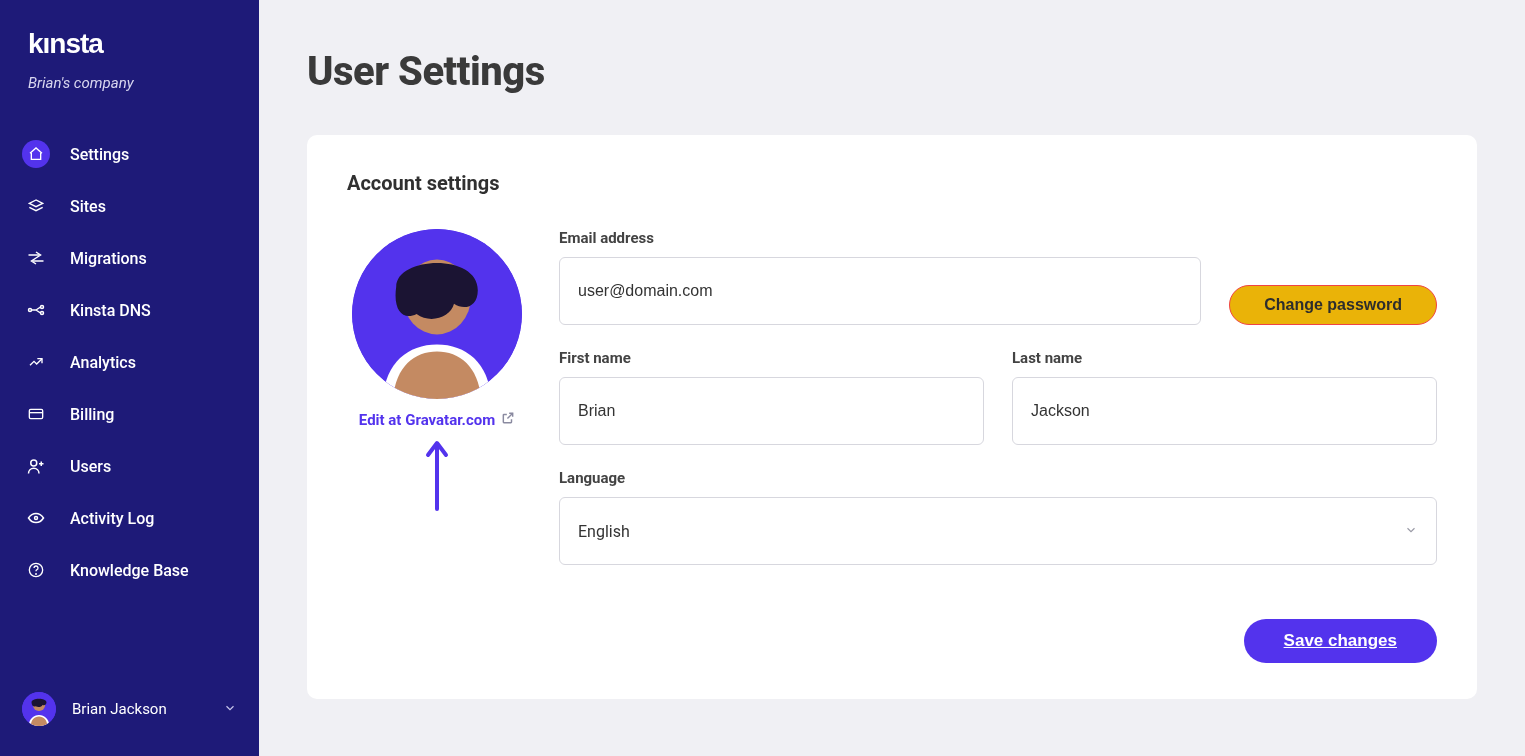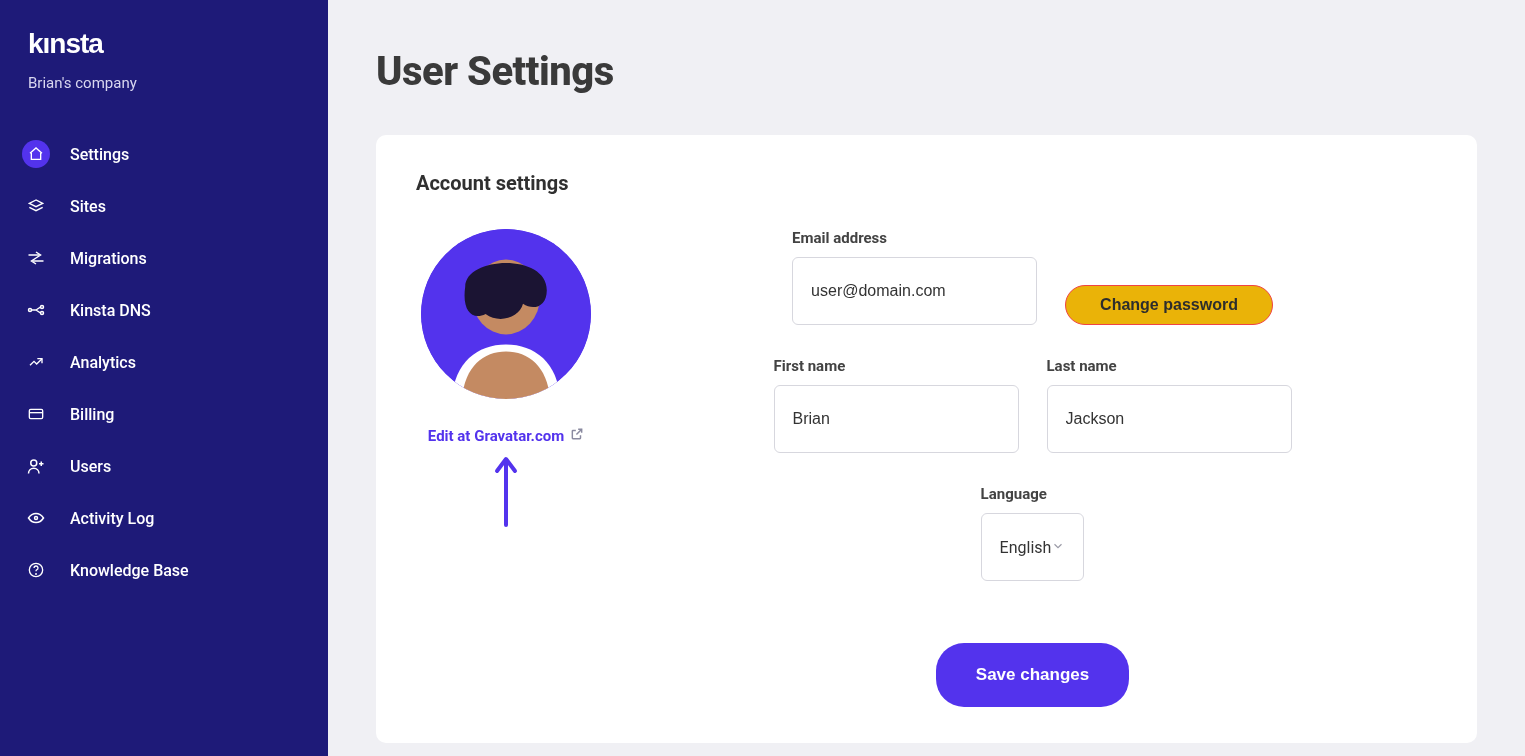--- a/index.html
+++ b/index.html
@@ -9,39 +9,40 @@
     background: #f0f0f4;
     color: #2d2d2d;
     width: 1525px;
     height: 756px;
     overflow: hidden;
     display: flex;
   }
 
   
   .sidebar {
-    width: 328px;
+    width: 259px;
     background: #1e1a78;
     color: #ffffff;
     display: flex;
     flex-direction: column;
     padding: 28px 0 0 0;
     position: relative;
   }
   .logo {
     padding: 0 28px;
     font-weight: 900;
     font-size: 28px;
     letter-spacing: -1px;
     font-family:  Arial, sans-serif;
   }
   .company-name {
     padding: 14px 28px 8px 28px;
     font-size: 15px;
     color: #d9d7f0;
+    font-style: italic;
   }
   .nav {
     margin-top: 28px;
     display: flex;
     flex-direction: column;
   }
   .nav-item {
     display: flex;
     align-items: center;
     gap: 20px;
@@ -120,40 +121,39 @@
     align-items: center;
     position: relative;
   }
   .avatar-big {
     width: 170px; height: 170px; border-radius: 50%;
     background: #5333ed;
     display:flex; align-items:center; justify-content:center;
     overflow:hidden;
   }
   .gravatar-link {
-    margin-top: 28px;
+    margin-top: 12px;
     color: #5333ed;
     font-weight: 700;
     font-size: 15px;
     display: inline-flex;
     align-items: center;
     gap: 6px;
     cursor: pointer;
   }
   .annotation-arrow {
     margin-top: 10px;
     color: #5333ed;
   }
 
   .fields-col {
     flex: 1;
     display: flex;
     flex-direction: column;
-    gap: 32px;
-    align-items: center;
+    gap: 24px;
   }
   .field-row {
     display: flex;
     gap: 28px;
     align-items: flex-end;
   }
   .field {
     display: flex;
     flex-direction: column;
     gap: 10px;
@@ -186,29 +186,30 @@
     border: 1px solid #ef4444;
     background: #eab308;
     border-radius: 28px;
     font-size: 16px;
     font-weight: 700;
     color: #2d2d2d;
     cursor: pointer;
     white-space: nowrap;
   }
   .btn-primary {
-    height: 64px;
+    height: 44px;
     padding: 0 40px;
     border: none;
     background: #5333ed;
     color: #ffffff;
     border-radius: 28px;
     font-size: 17px;
     font-weight: 700;
     cursor: pointer;
+    text-decoration: underline;
   }
   .actions-row {
     display: flex;
     justify-content: flex-end;
     margin-top: 30px;
   }
 </style>
 </head>
 <body>
 
@@ -308,20 +309,37 @@
         <svg width="16" height="16" viewBox="0 0 24 24" stroke-width="2">
             <circle cx="12" cy="12" r="10"></circle>
             <path d="M9 9a3 3 0 1 1 4 2.8c-.8.4-1 1-1 2"></path>
             <circle cx="12" cy="18" r="0.5" fill="#fff"></circle>
           </svg>
       </span>
       <span>Knowledge Base</span>
     </div>
   </nav>
 
+  <div class="sidebar-footer">
+    <span class="mini-avatar">
+      <svg width="34" height="34" viewBox="0 0 100 100">
+        <circle cx="50" cy="50" r="50" fill="#5333ed"></circle>
+        <circle cx="50" cy="38" r="18" fill="#c48a62"></circle>
+        <path d="M28 30c0-14 44-14 44 0 0 8-6 10-12 8-2 6-12 8-20 4-6 2-12-2-12-12Z" fill="#1b1433"></path>
+        <path d="M20 100c0-20 14-32 30-32s30 12 30 32Z" fill="#ffffff"></path>
+        <path d="M26 100c0-18 10-28 24-28s24 10 24 28Z" fill="#c48a62"></path>
+      </svg>
+    </span>
+    <span class="name">Brian Jackson</span>
+    <span class="chev">
+      <svg width="14" height="14" viewBox="0 0 24 24" fill="none" stroke="currentColor" stroke-width="2">
+          <path d="m6 9 6 6 6-6"></path>
+        </svg>
+    </span>
+  </div>
 </aside>
 
 <main class="main">
   <h1 class="page-title">User Settings</h1>
 
   <div class="card">
     <div class="section-title">Account settings</div>
 
     <div class="settings-row">
 

